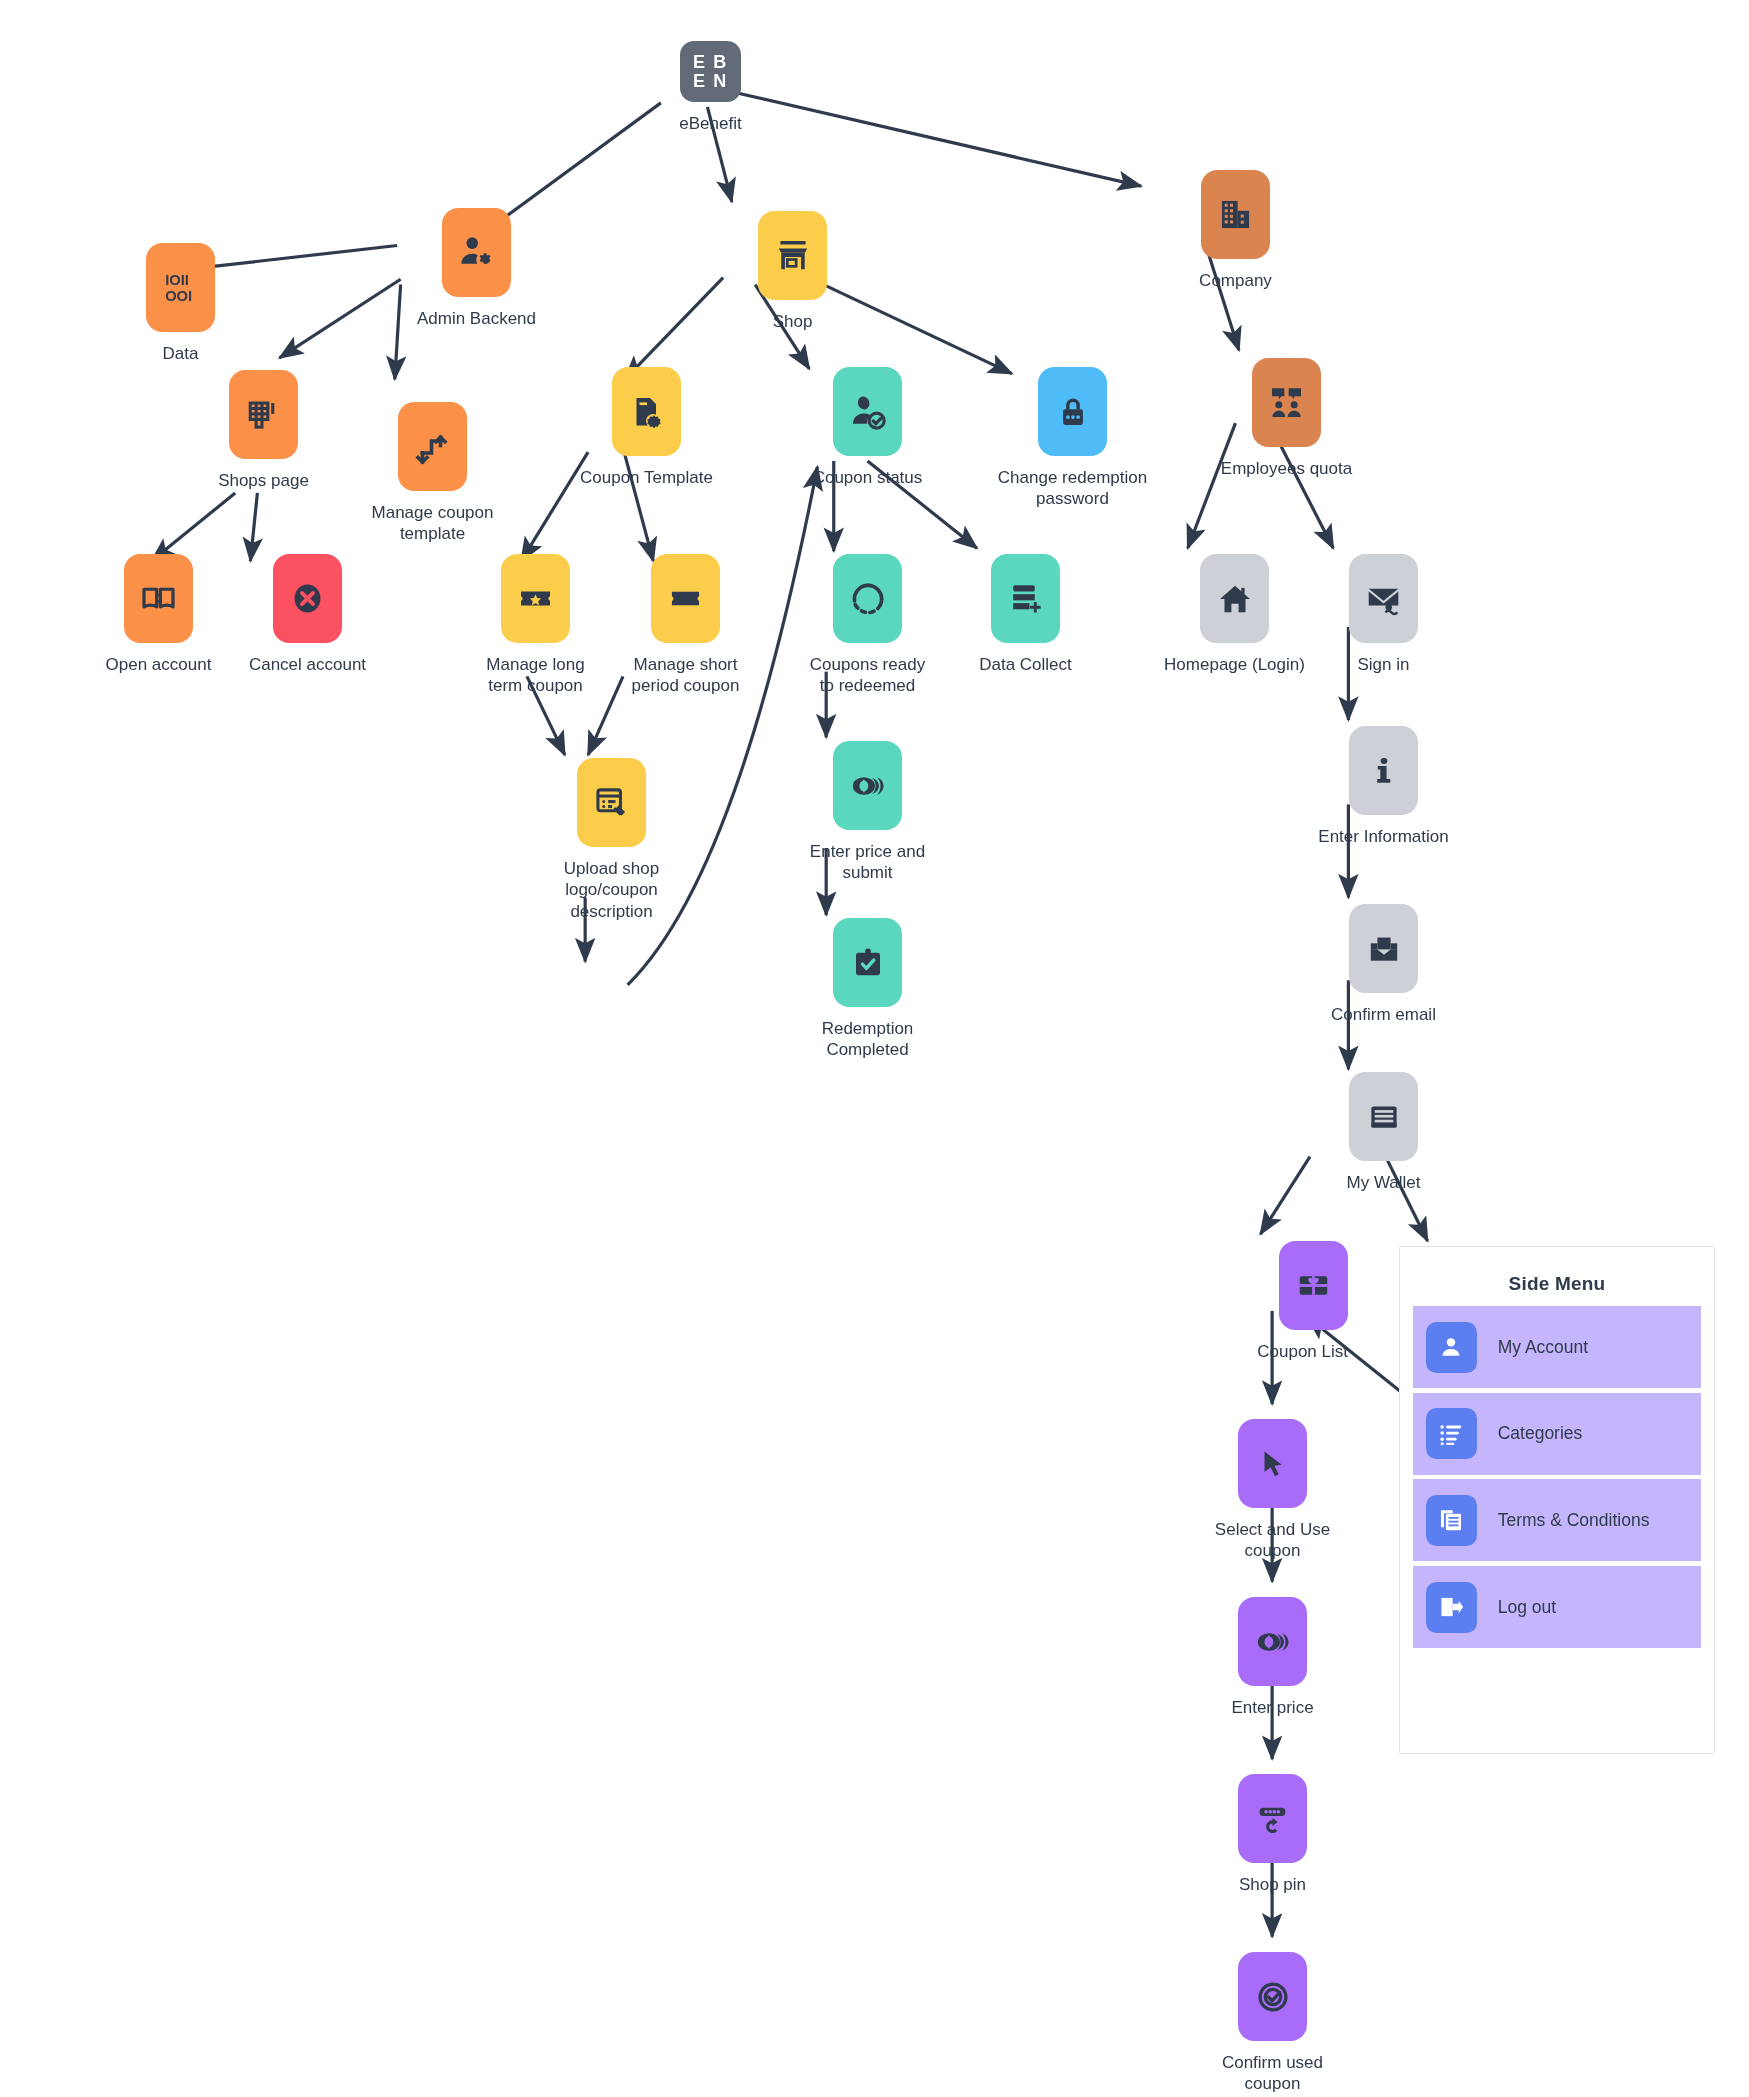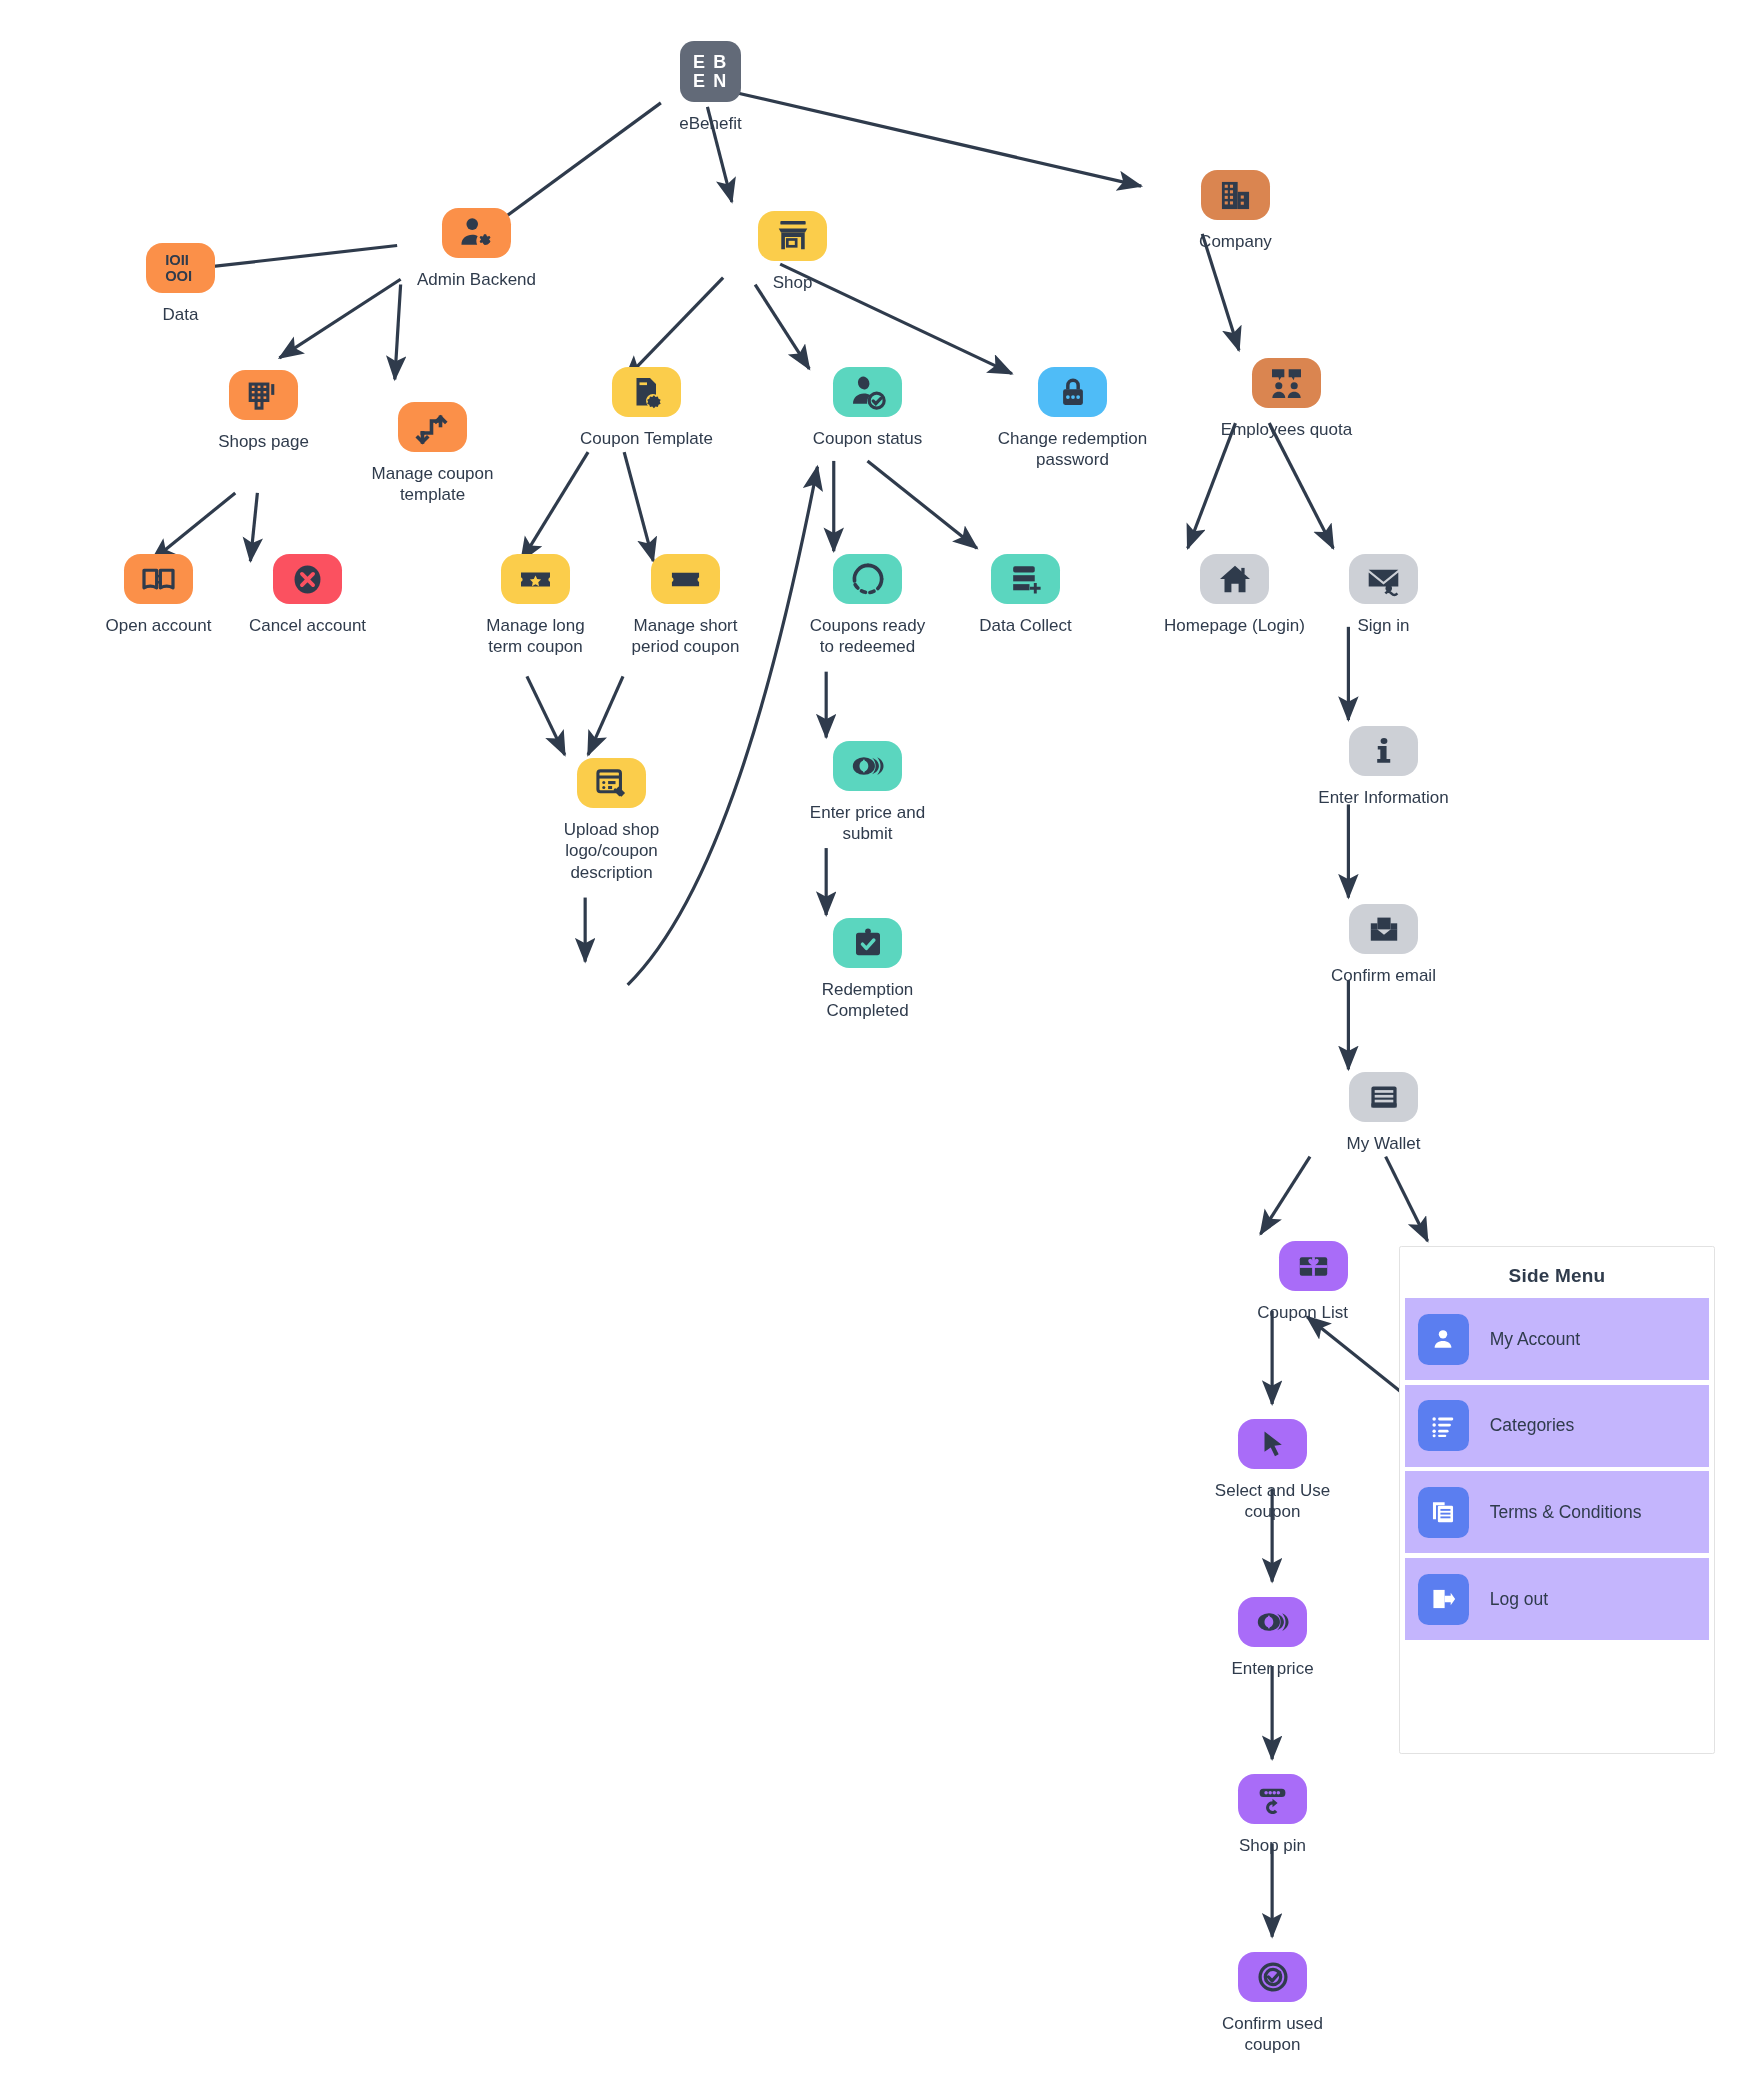--- a/index.html
+++ b/index.html
@@ -8,21 +8,21 @@
     color:#2f3b4c;
     width:1749px;height:2097px;
     position:relative;
     overflow:hidden;
   }
   #stage{position:absolute;left:0;top:1px;width:1749px;height:2097px;}
   svg.edges{position:absolute;left:0;top:0;width:1749px;height:2097px;pointer-events:none;}
 
   .node{position:absolute;display:flex;flex-direction:column;align-items:center;width:151px;}
   .tile{
-    width:69px;height:50px;border-radius:16.3px;
+    width:69px;height:89px;border-radius:16.3px;
     display:flex;align-items:center;justify-content:center;
     box-sizing:border-box;
   }
   .tile svg{display:block;}
   .caption{
     margin-top:10.5px;text-align:center;
     font-size:17px;line-height:1.28;font-weight:400;color:#2f3b4c;
     white-space:pre-line;
   }
   .logo-tile{
@@ -33,21 +33,21 @@
     color:#ffffff;font-weight:700;font-size:18px;line-height:1.02;
     letter-spacing:1.7px;text-align:center;
   }
 
   
   #side-menu{
     position:absolute;
     left:1399px;top:1245px;width:316px;height:508px;
     background:#ffffff;border:1.2px solid #e2e2e2;border-radius:2.3px;
     box-sizing:border-box;
-    padding:0;
+    padding:8px;
   }
   #side-menu .sm-title{
     text-align:center;font-size:19px;font-weight:700;color:#2f3b4c;
     padding:17.5px 0 11.6px 0;letter-spacing:0.2px;
   }
   .sm-row{
     display:flex;align-items:center;
     background:#c4b5fd;
     height:82px;
     margin:0 4.7px 4.7px 4.7px;

